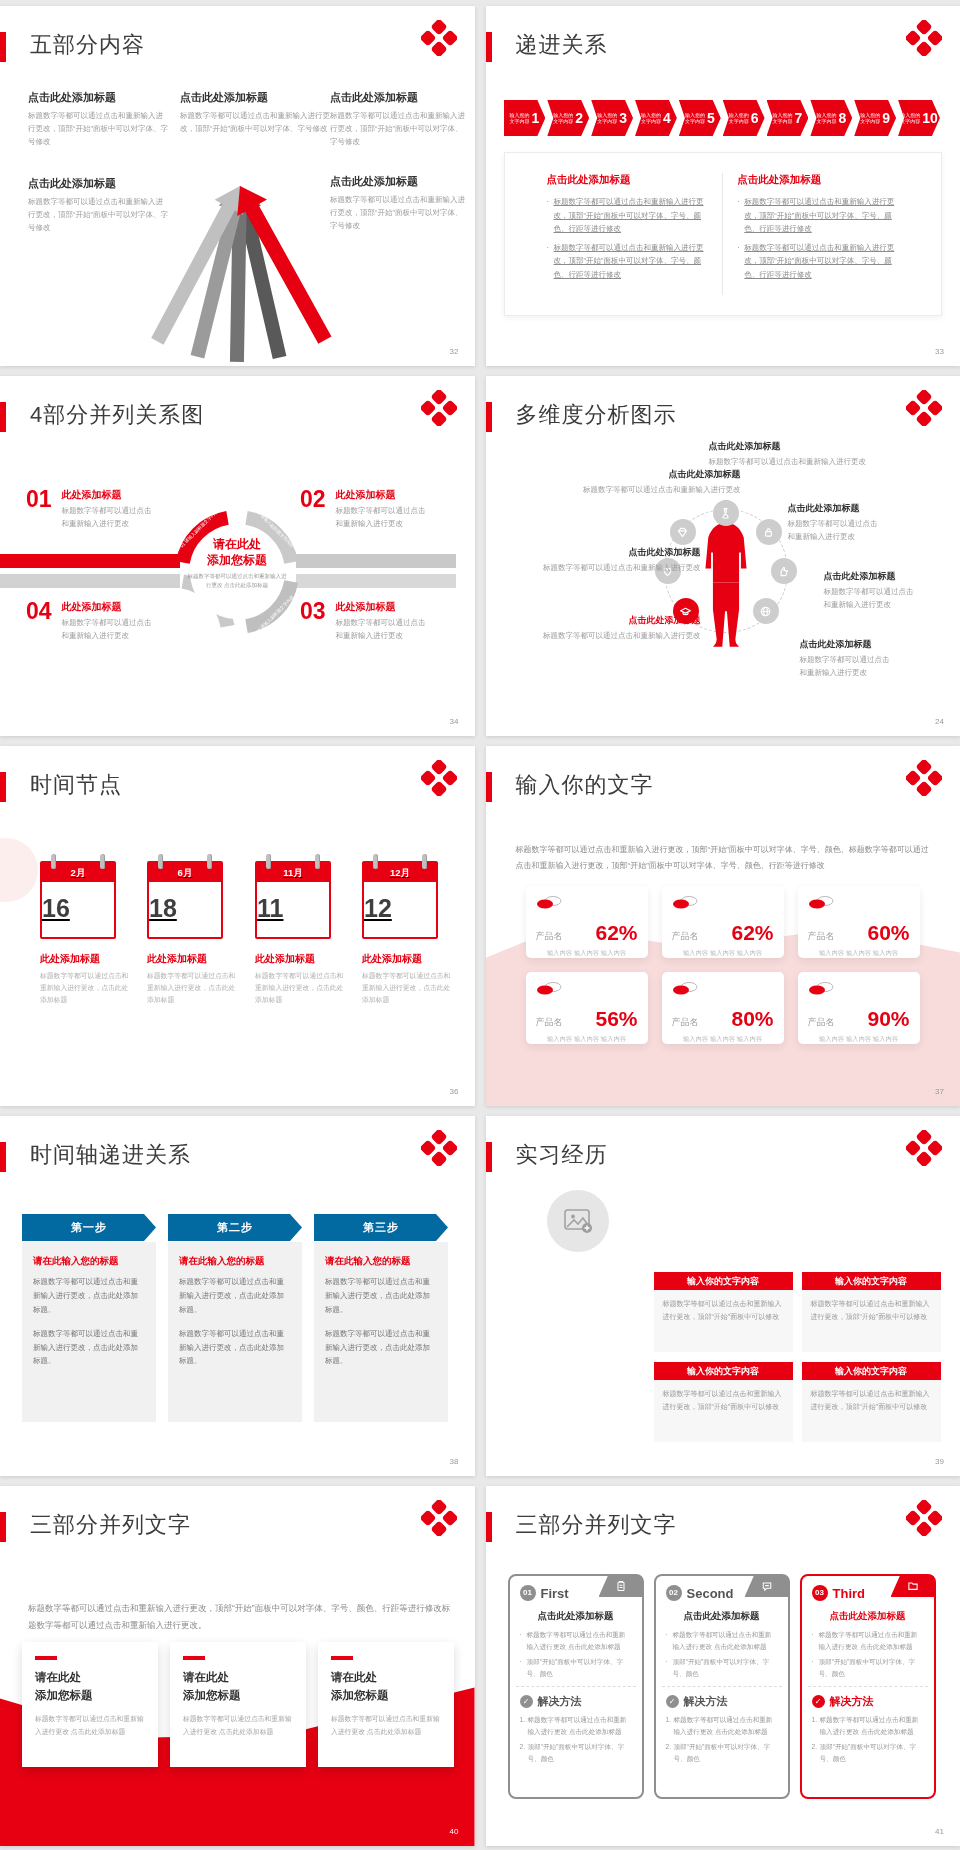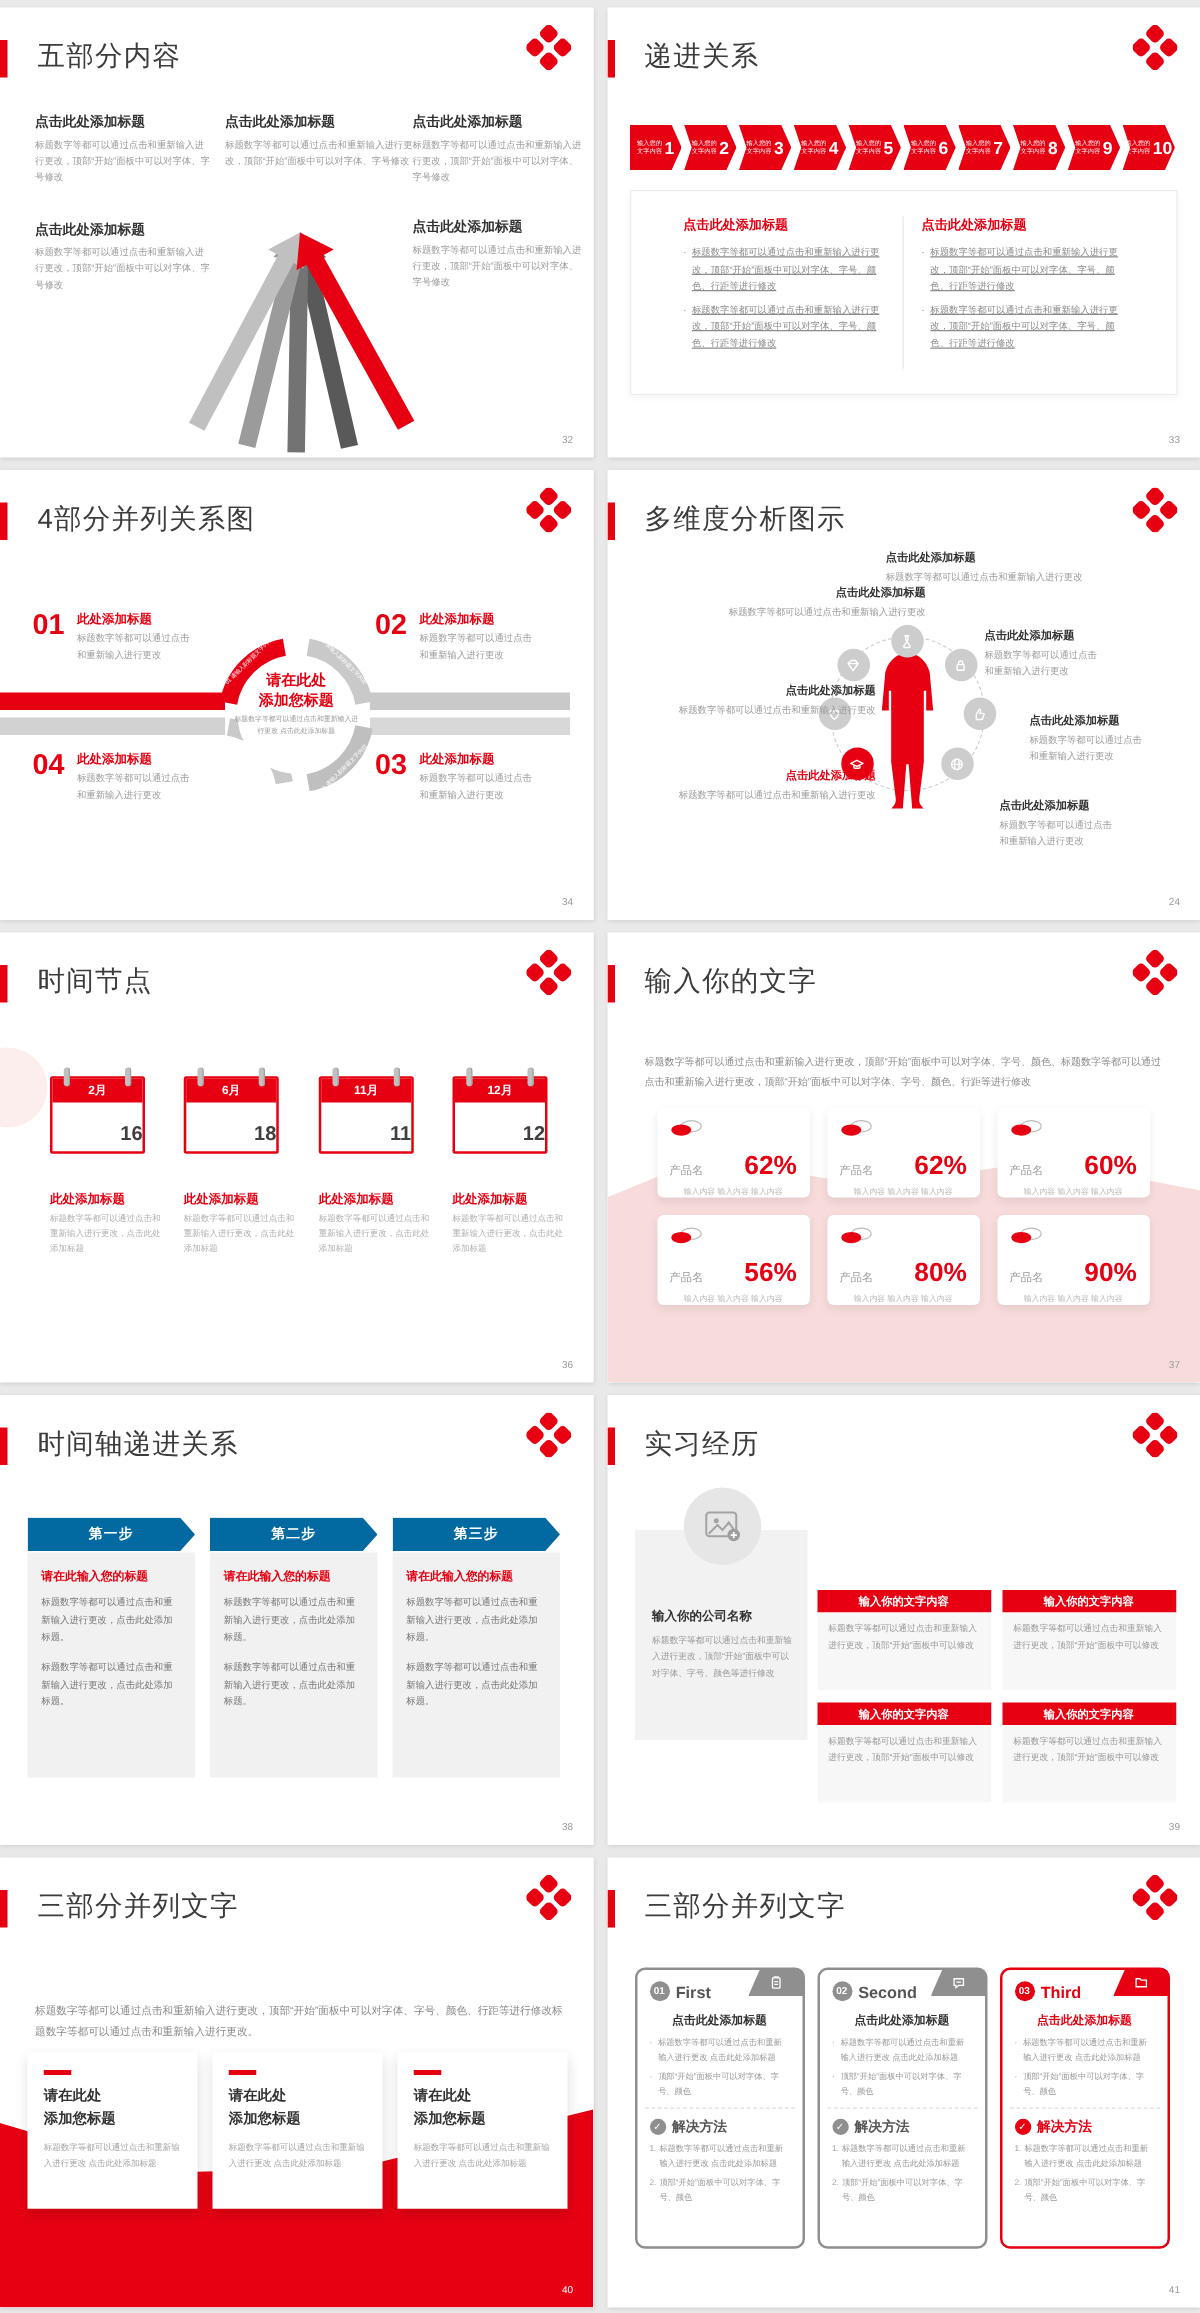--- a/index.html
+++ b/index.html
@@ -41,23 +41,23 @@
   .it34 .t { font-size:10px; font-weight:bold; color:#e60012; margin-bottom:3px; }
   .it34 .b { font-size:7.5px; color:#9c9c9c; line-height:1.7; width:92px; }
   .c34 { position:absolute; left:187px; top:160px; width:100px; text-align:center; }
   .c34-t { font-size:12px; font-weight:bold; color:#e60012; line-height:1.35; }
   .c34-b { font-size:5.5px; color:#999; line-height:1.6; margin-top:4px; }
   
   .icirc { position:absolute; width:26px; height:26px; border-radius:50%; background:#cdcdcd; display:flex; align-items:center; justify-content:center; }
   .icirc svg { width:13px; height:13px; stroke:#fff; fill:none; stroke-width:1.4; stroke-linejoin:round; stroke-linecap:round; }
   .b35 { position:absolute; }
   
-  .cal { position:absolute; width:76px; height:62px; border:2.5px solid #e60012; background:#fff; border-radius:2px; }
+  .cal { position:absolute; width:76px; height:78px; border:2.5px solid #e60012; background:#fff; border-radius:2px;text-decoration:underline; }
   .cal-m { height:19px; background:#e60012; color:#fff; font-size:9.5px; font-weight:bold; text-align:center; line-height:19px; }
-  .cal-d { text-align:right; font-size:16px; font-weight:bold; color:#3f3f3f; line-height:52px; }
+  .cal-d { text-align:left; font-size:25px; font-weight:bold; color:#3f3f3f; line-height:52px; }
   .clip { position:absolute; top:-9px; width:5px; height:15px; background:#c0c0c0; border-radius:3px; box-shadow:inset -1px 0 0 #9f9f9f; }
   .ev36 { position:absolute; width:92px; }
   .ev36 .t { font-size:10px; font-weight:bold; color:#e60012; margin-bottom:4px; }
   .ev36 .b { font-size:6.8px; color:#b0b0b0; line-height:1.8; }
   
   .pink { position:absolute; left:0; right:0; bottom:0; height:185px; background:#f8dcdc; clip-path:polygon(0 20%, 16% 3%, 45% 15%, 74% 4%, 100% 17%, 100% 100%, 0 100%); }
   .intro { position:absolute; font-size:8px; color:#8a8a8a; line-height:1.95;margin-top:26px; }
   .pcard { position:absolute; width:122px; height:72px; background:#fff; border-radius:5px; box-shadow:0 3px 8px rgba(0,0,0,.08); padding:9px 10px 5px; }
   .ptop { display:flex; justify-content:space-between; align-items:flex-end; }
   .pbrand { display:flex; flex-direction:column; align-items:center; }
@@ -529,26 +529,20 @@
     </div>
     <div class="s-num">38</div>
   </div>
 
   <div class="slide">
     <div class="s-bar"></div>
     <div class="s-title">实习经历</div>
     <svg class="s-logo">
         <use href="#logo"></use>
       </svg>
-    <div class="card39">
-      <div style="position:absolute;left:14px;top:62px;width:112px">
-        <div style="font-size:10px;font-weight:bold;color:#333;margin-bottom:6px">输入你的公司名称</div>
-        <div style="font-size:7px;color:#999;line-height:1.9">标题数字等都可以通过点击和重新输入进行更改，顶部“开始”面板中可以对字体、字号、颜色等进行修改</div>
-      </div>
-    </div>
     <div class="circ39">
       <svg width="30" height="26" viewBox="0 0 30 26">
         <rect x="2" y="2" width="24" height="19" rx="2.5" fill="none" stroke="#a3a3a3" stroke-width="1.6"></rect>
         <circle cx="10" cy="8.5" r="2" fill="#a3a3a3"></circle>
         <path d="M4,19 L11,12 L15,16 L20,10 L25,17" fill="none" stroke="#a3a3a3" stroke-width="1.6"></path>
         <circle cx="24" cy="20" r="5" fill="#9d9d9d"></circle>
           <path d="M24,17.5 V22.5 M21.5,20 H26.5" stroke="#fff" stroke-width="1.4"></path>
       </svg>
     </div>
     <div class="cell39" style="left:168px;top:108px">

